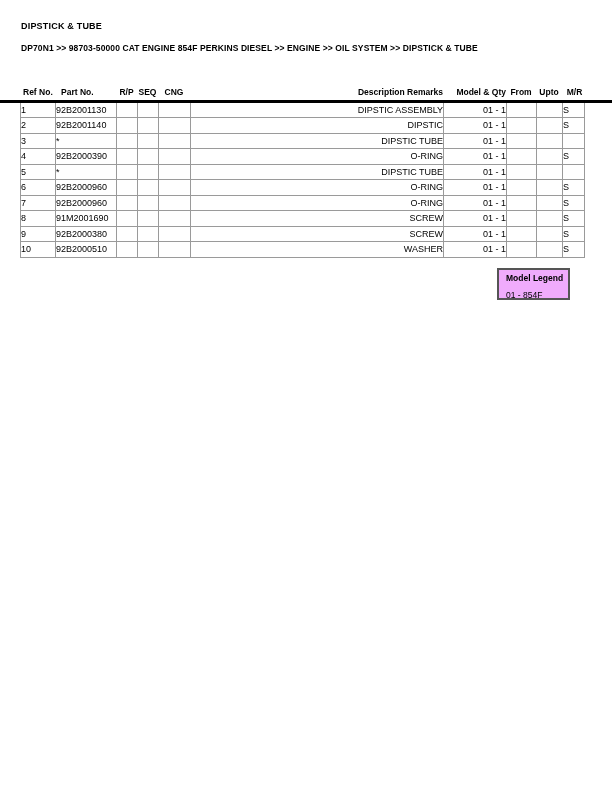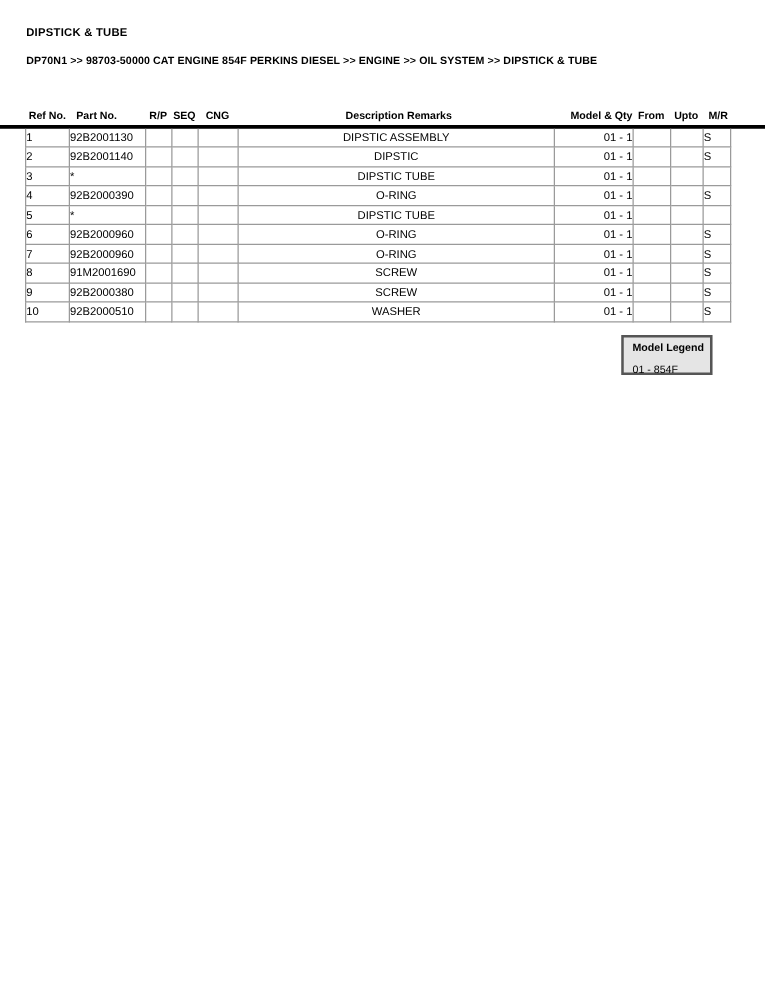--- a/index.html
+++ b/index.html
@@ -86,38 +86,38 @@
   .w-seq   { width: 21px; }
   .w-cng   { width: 32px; }
   .w-desc  { width: 253px; }
   .w-model { width: 63px; }
   .w-from  { width: 30px; }
   .w-upto  { width: 26px; }
   .w-mr    { width: 22px; }
   
   .pad-ref   { padding-left: 6px; text-align: left; }
   .pad-part  { padding-left: 6px; text-align: left; }
-  .pad-desc  { padding-left: 9px; text-align: center; white-space: pre; }
+  .pad-desc  { padding-left: 9px; text-align: right; white-space: pre; }
   .pad-model { padding-left: 8px; text-align: right; }
   .pad-mr    { padding-left: 5px; text-align: left; }
   .c-center  { text-align: center; }
   .h.pad-ref  { padding-left: 3px; }
   .h.pad-desc { padding-left: 5px; }
   .h.pad-model{ padding-left: 6px; }
   .h.pad-mr   { padding-left: 3px; text-align: center; }
   
   .legend-box {
     position: absolute;
     left: 497px;
     top: 268px;
     width: 73px;
     height: 31.5px;
     box-sizing: border-box;
     border: 2px solid #555555;
-    background: #e5e5e5;
+    background: #f0abfc;
     padding: 3px 0 0 7px;
   }
   .legend-title {
     font-size: 8.5px;
     font-weight: bold;
     white-space: nowrap;
   }
   .legend-entry {
     font-size: 8.5px;
     margin-top: 7px;

